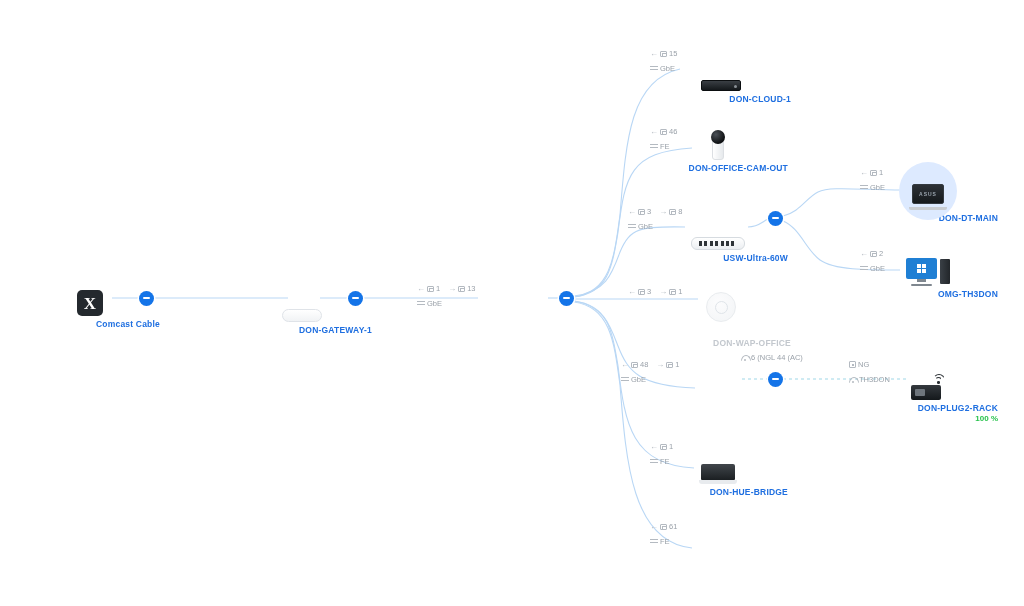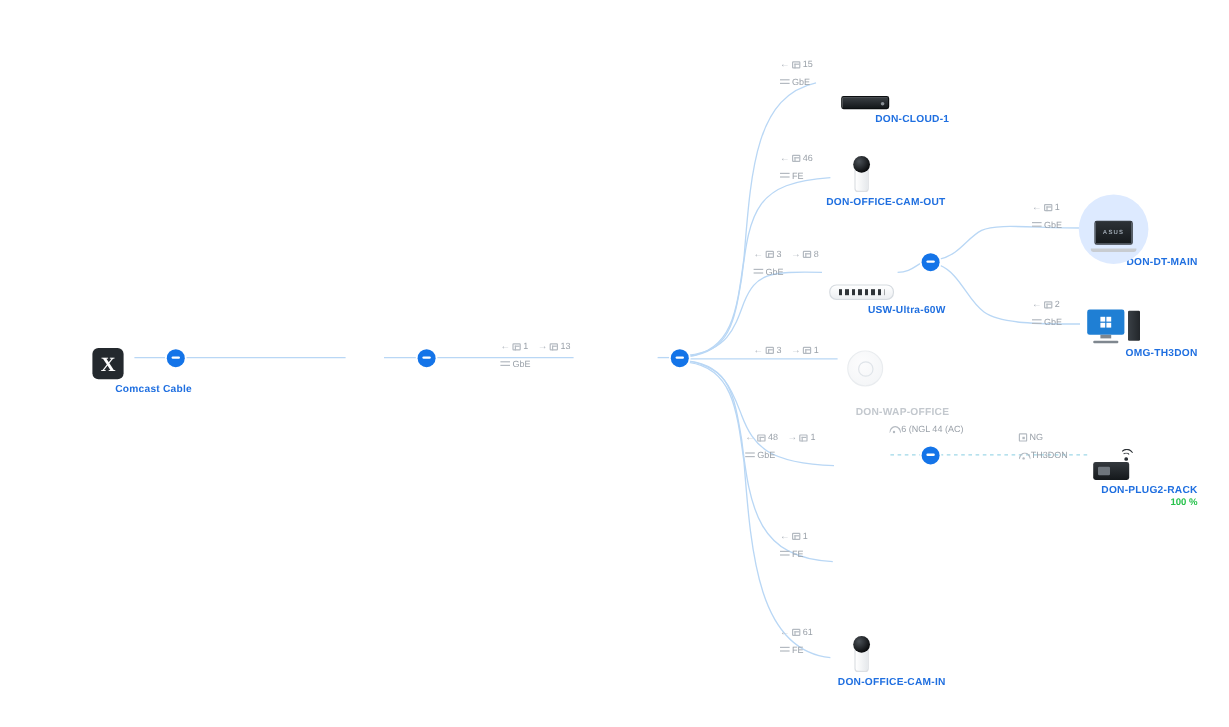--- a/index.html
+++ b/index.html
@@ -432,20 +432,26 @@
 
   <div class="node" style="left:90px; top:282px;">
     <div class="glyph-wrap">
       <div class="g isp-tile">
         <span>X</span>
       </div>
     </div>
     <div class="label">Comcast Cable</div>
   </div>
 
+  <div class="node" style="left:302px; top:288px;">
+    <div class="glyph-wrap">
+      <div class="g gw-pill"></div>
+    </div>
+    <div class="label">DON-GATEWAY-1</div>
+  </div>
 
 
   <div class="node" style="left:721px; top:57px;">
     <div class="glyph-wrap">
       <div class="g blackbox"></div>
     </div>
     <div class="label">DON-CLOUD-1</div>
   </div>
 
   <div class="node" style="left:718px; top:126px;">
@@ -512,30 +518,30 @@
             <i></i>
             <i></i>
             <i></i>
           </div>
       </div>
     </div>
     <div class="label">DON-PLUG2-RACK</div>
     <div class="sub">100 %</div>
   </div>
 
-
-  <div class="node" style="left:718px; top:526px;">
+  <div class="node" style="left:718px; top:450px;">
     <div class="glyph-wrap">
-      <div class="g cam">
-        <div class="body"></div>
-        <div class="lens"></div>
-      </div>
-    </div>
-    <div class="label">DON-OFFICE-CAM-IN</div>
-  </div>
+      <div class="g hue">
+        <div class="top"></div>
+        <div class="base"></div>
+      </div>
+    </div>
+    <div class="label">DON-HUE-BRIDGE</div>
+  </div>
+
 
   <div class="minus-node" style="left:146px; top:298px;"></div>
   <div class="minus-node" style="left:355px; top:298px;"></div>
   <div class="minus-node" style="left:566px; top:298px;"></div>
   <div class="minus-node" style="left:775px; top:218px;"></div>
   <div class="minus-node" style="left:775px; top:379px;"></div>
 
   <div id="link-labels">
       <div class="linkinfo" style="left: 417px; top: 283px;">
         <div class="row above">

